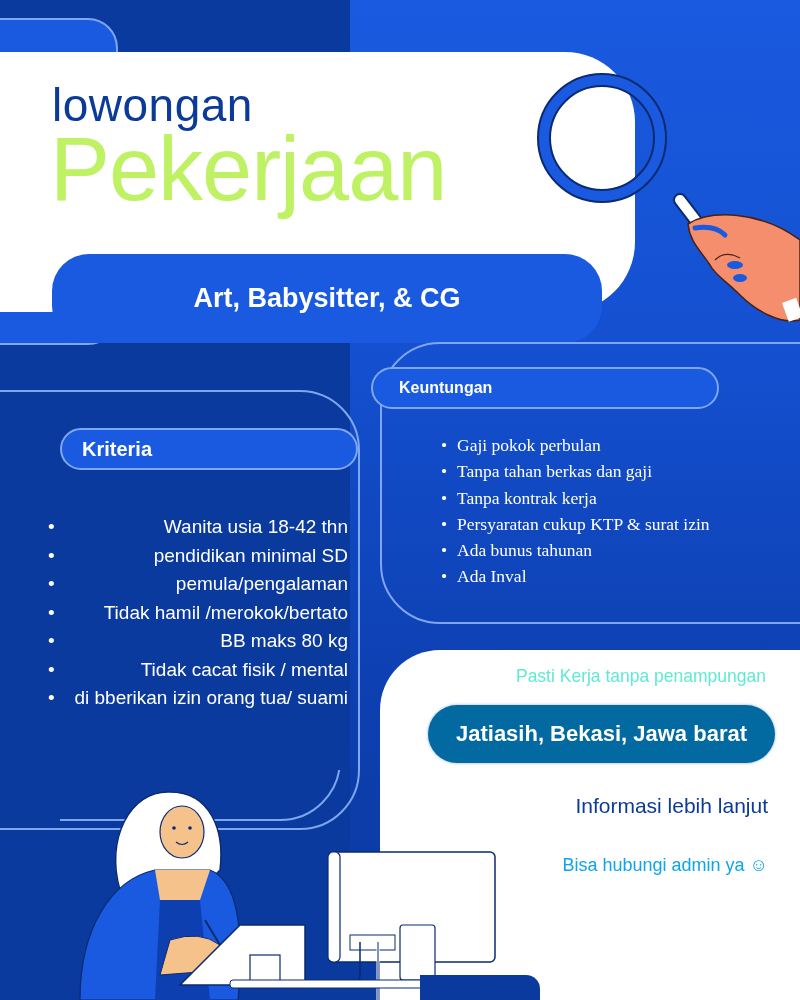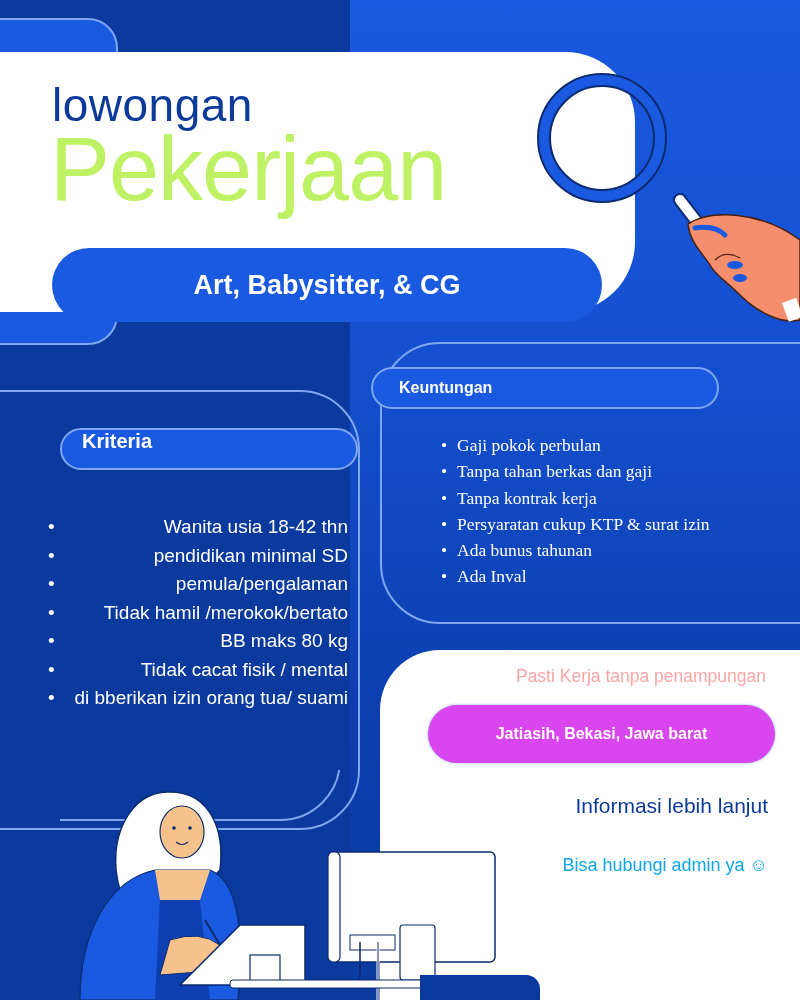--- a/index.html
+++ b/index.html
@@ -12,49 +12,49 @@
 
   .tab-top { position: absolute; left: -20px; top: 18px; width: 138px; height: 60px; background: #1a5ae0;
     border: 2px solid #7fa6f0; border-radius: 0 30px 0 0; }
   .tab-mid { position: absolute; left: -20px; top: 290px; width: 138px; height: 55px; background: #1a5ae0;
     border: 2px solid #7fa6f0; border-radius: 0 0 30px 0; }
 
   .hero { position: absolute; left: 0; top: 52px; width: 635px; height: 260px; background: #ffffff;
     border-radius: 0 70px 70px 0; }
   .hero-small { position: absolute; left: 52px; top: 78px; font-size: 46px; font-weight: 400; color: #0b3a99; letter-spacing: 0.5px; }
   .hero-big { position: absolute; left: 50px; top: 118px; font-size: 90px; font-weight: 400; color: #bef264; letter-spacing: -1px; }
-  .hero-pill { position: absolute; left: 52px; top: 248px; width: 550px; height: 74px; background: #1a5ae0;
+  .hero-pill { position: absolute; left: 52px; top: 254px; width: 550px; height: 89px; background: #1a5ae0;
     border-radius: 37px; display: flex; align-items: center; justify-content: center; color: #ffffff;
     font-size: 27px; font-weight: 700; }
 
   .magnifier { position: absolute; left: 530px; top: 70px; width: 270px; height: 260px; }
 
   .kriteria-card { position: absolute; left: -30px; top: 390px; width: 390px; height: 440px;
     border: 2px solid #7fa6f0; border-radius: 0 60px 60px 0; }
   .kriteria-pill { position: absolute; left: 60px; top: 428px; width: 298px; height: 42px; background: #1a5ae0;
     border: 2px solid #7fa6f0; border-radius: 21px; color: #fff; font-size: 20px; font-weight: 700;
-    display: flex; align-items: flex-start; padding-left: 20px; }
+    display: flex; align-items: center; padding-left: 20px; }
   .kriteria-list { position: absolute; left: 48px; top: 513px; width: 300px; list-style: none; color: #ffffff; font-size: 19px; line-height: 28.5px; text-align: right; }
   .kriteria-list li { position: relative; padding-left: 20px; }
   .kriteria-list li::before { content: "•"; position: absolute; left: 0; top: 0; }
 
   .keuntungan-card { position: absolute; left: 380px; top: 342px; width: 450px; height: 282px;
     border: 2px solid #7fa6f0; border-radius: 60px 0 0 60px; }
   .keuntungan-pill { position: absolute; left: 371px; top: 367px; width: 348px; height: 42px; background: #1a5ae0;
     border: 2px solid #7fa6f0; border-radius: 21px; color: #fff; font-size: 16px; font-weight: 700;
     display: flex; align-items: center; padding-left: 26px; }
   .keuntungan-list { position: absolute; left: 441px; top: 432px; width: 350px; list-style: none; color: #ffffff; font-size: 17.5px; line-height: 26.3px; }
   .keuntungan-list li { position: relative; padding-left: 16px; font-family: Liberation Serif, serif; }
   .keuntungan-list li::before { content: "•"; position: absolute; left: 0; top: 0; }
 
   .info-card { position: absolute; left: 380px; top: 650px; width: 440px; height: 380px; background: #ffffff;
     border-radius: 60px 0 0 0; }
-  .info-tagline { position: absolute; right: 34px; top: 666px; font-size: 17.5px; color: #fca5a5; }
-  .info-pill { position: absolute; left: 428px; top: 705px; width: 347px; height: 58px; background: #d946ef;
-    border-radius: 29px; color: #fff; font-size: 16px; font-weight: 700; display: flex; align-items: center; justify-content: center;
+  .info-tagline { position: absolute; right: 34px; top: 666px; font-size: 17.5px; color: #5eead4; }
+  .info-pill { position: absolute; left: 428px; top: 705px; width: 347px; height: 58px; background: #0369a1;
+    border-radius: 29px; color: #fff; font-size: 22px; font-weight: 700; display: flex; align-items: center; justify-content: center;
     box-shadow: 0 0 3px rgba(26,90,224,0.5); }
   .info-heading { position: absolute; right: 32px; top: 794px; font-size: 21px; font-weight: 400; color: #0b3a99; }
   .info-contact { position: absolute; right: 32px; top: 855px; font-size: 18px; color: #0ea5e9; }
 
   .illustration { position: absolute; left: 60px; top: 770px; width: 470px; height: 230px; }
   .floor { position: absolute; left: 420px; top: 975px; width: 120px; height: 25px; background: #0a3a9e; border-radius: 0 14px 0 0; }
 </style>
 </head>
 <body>
 

